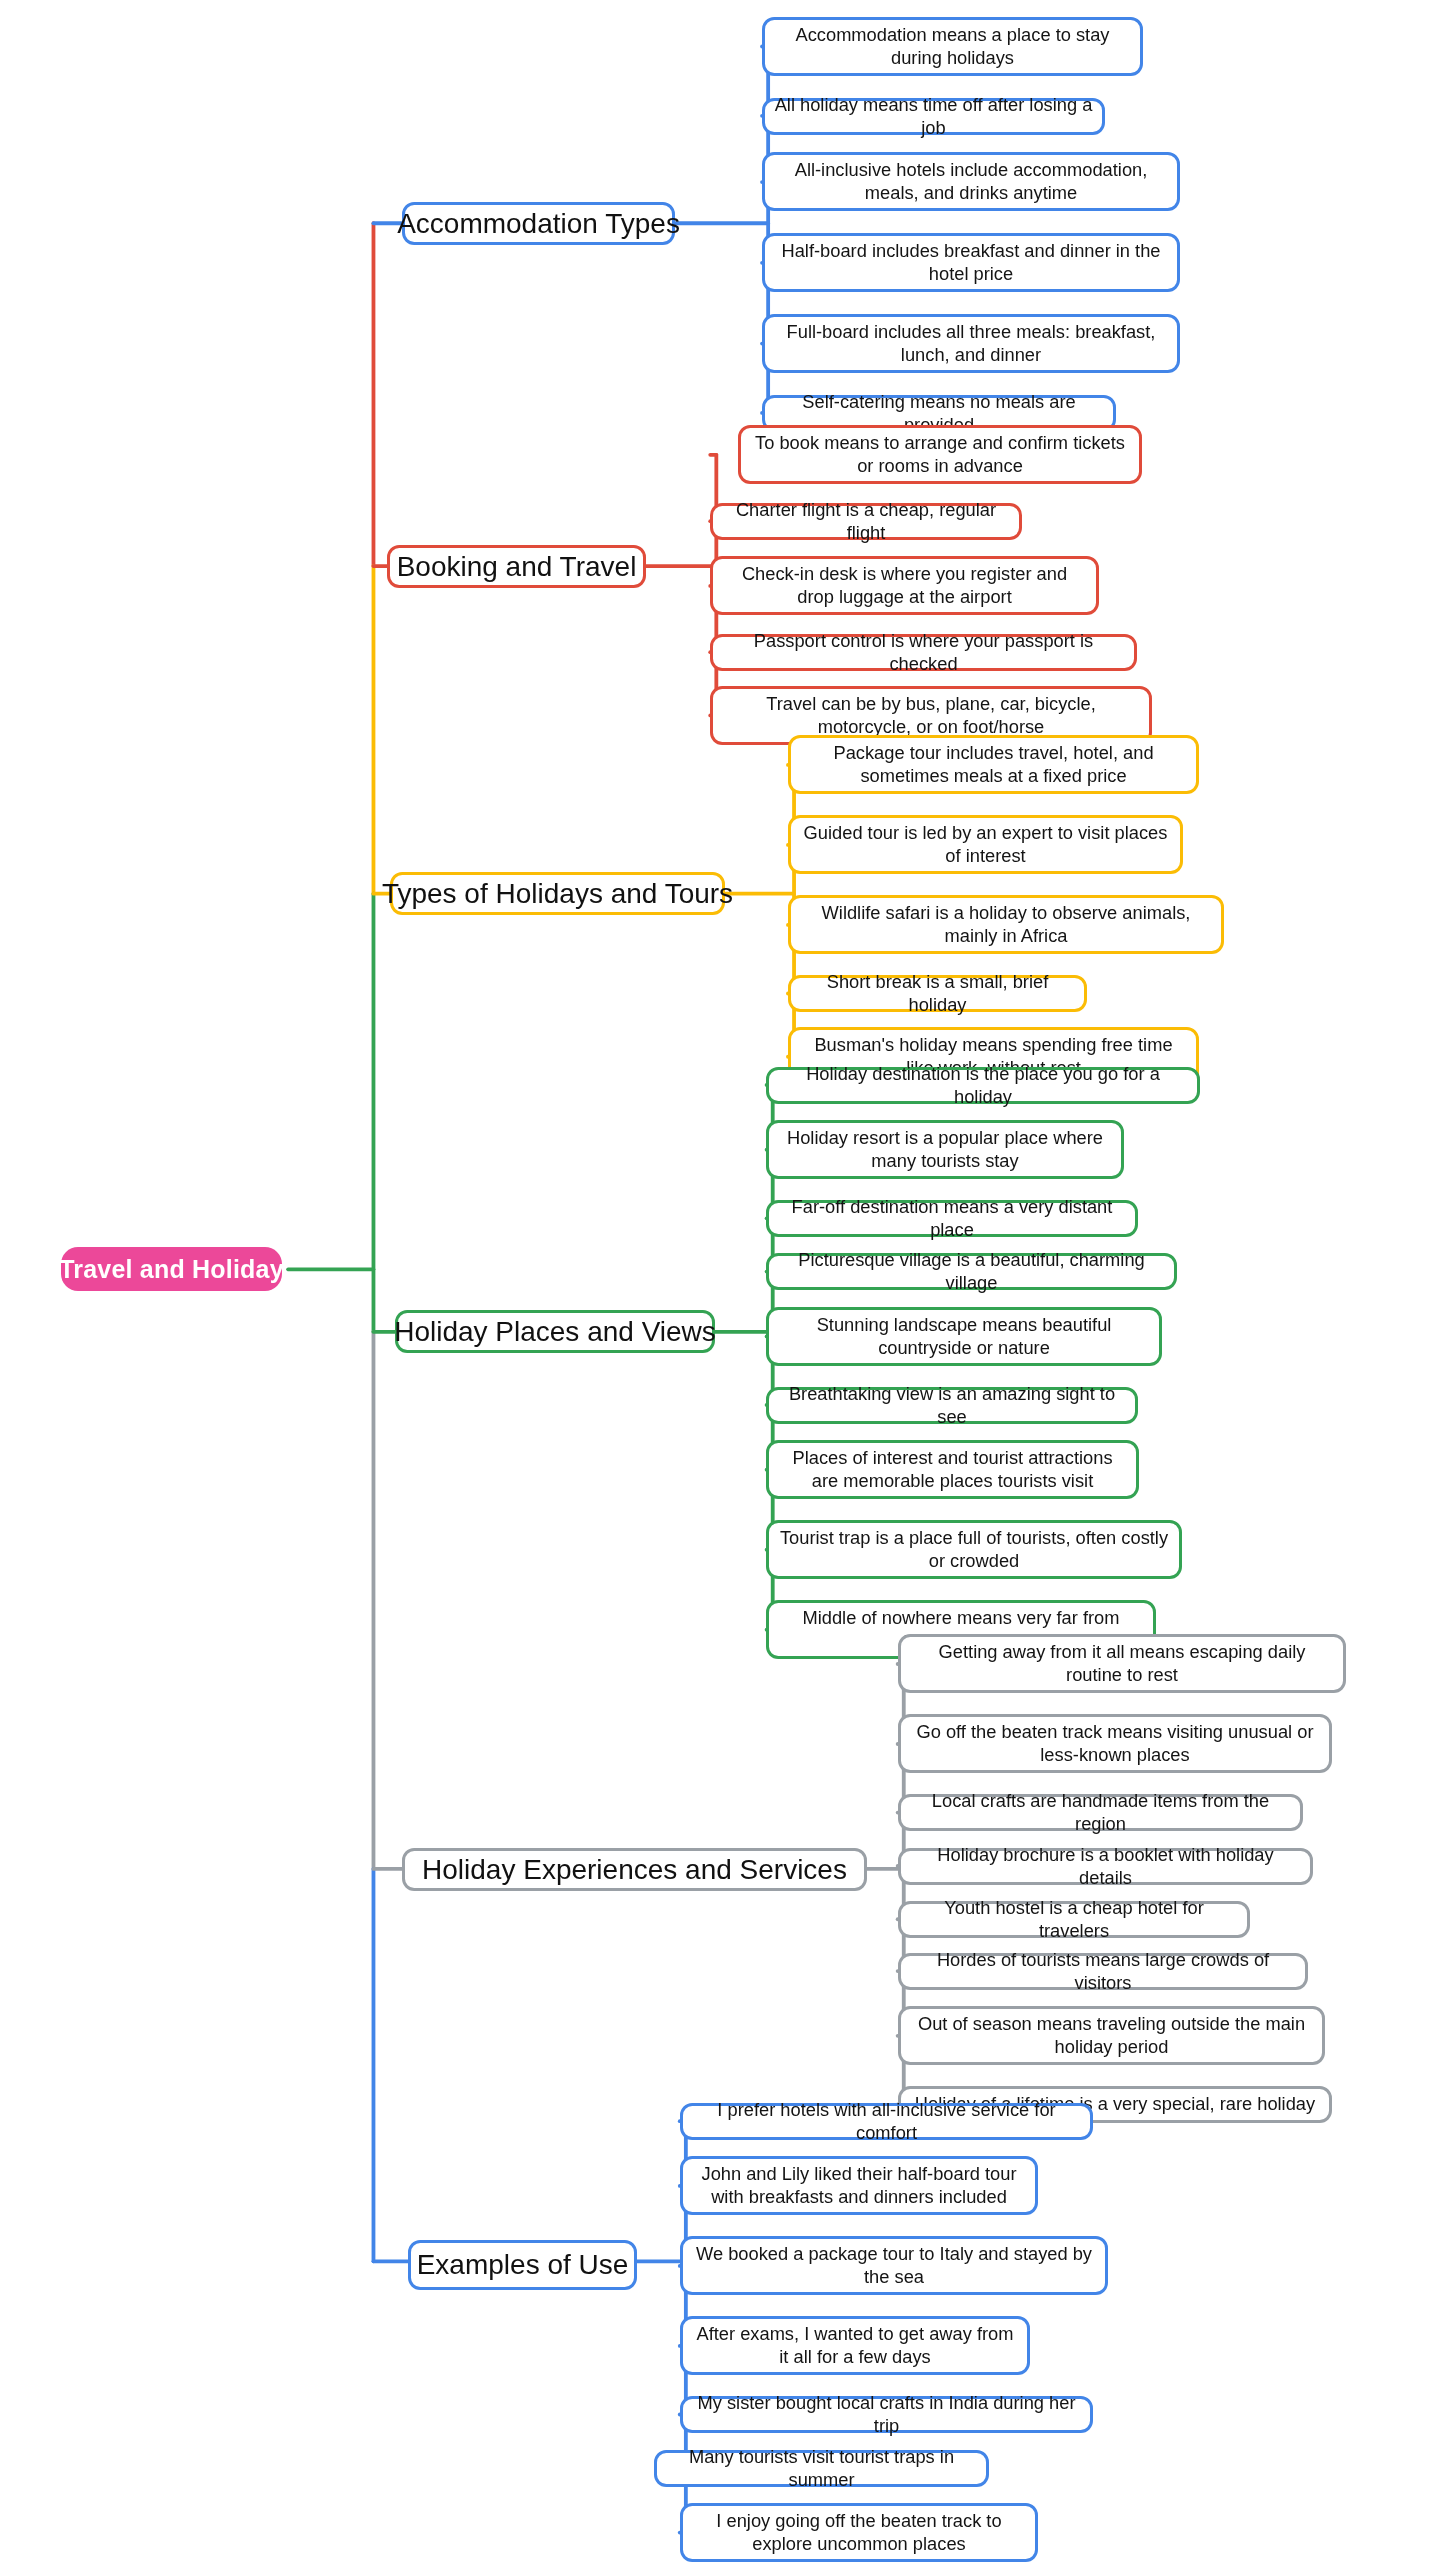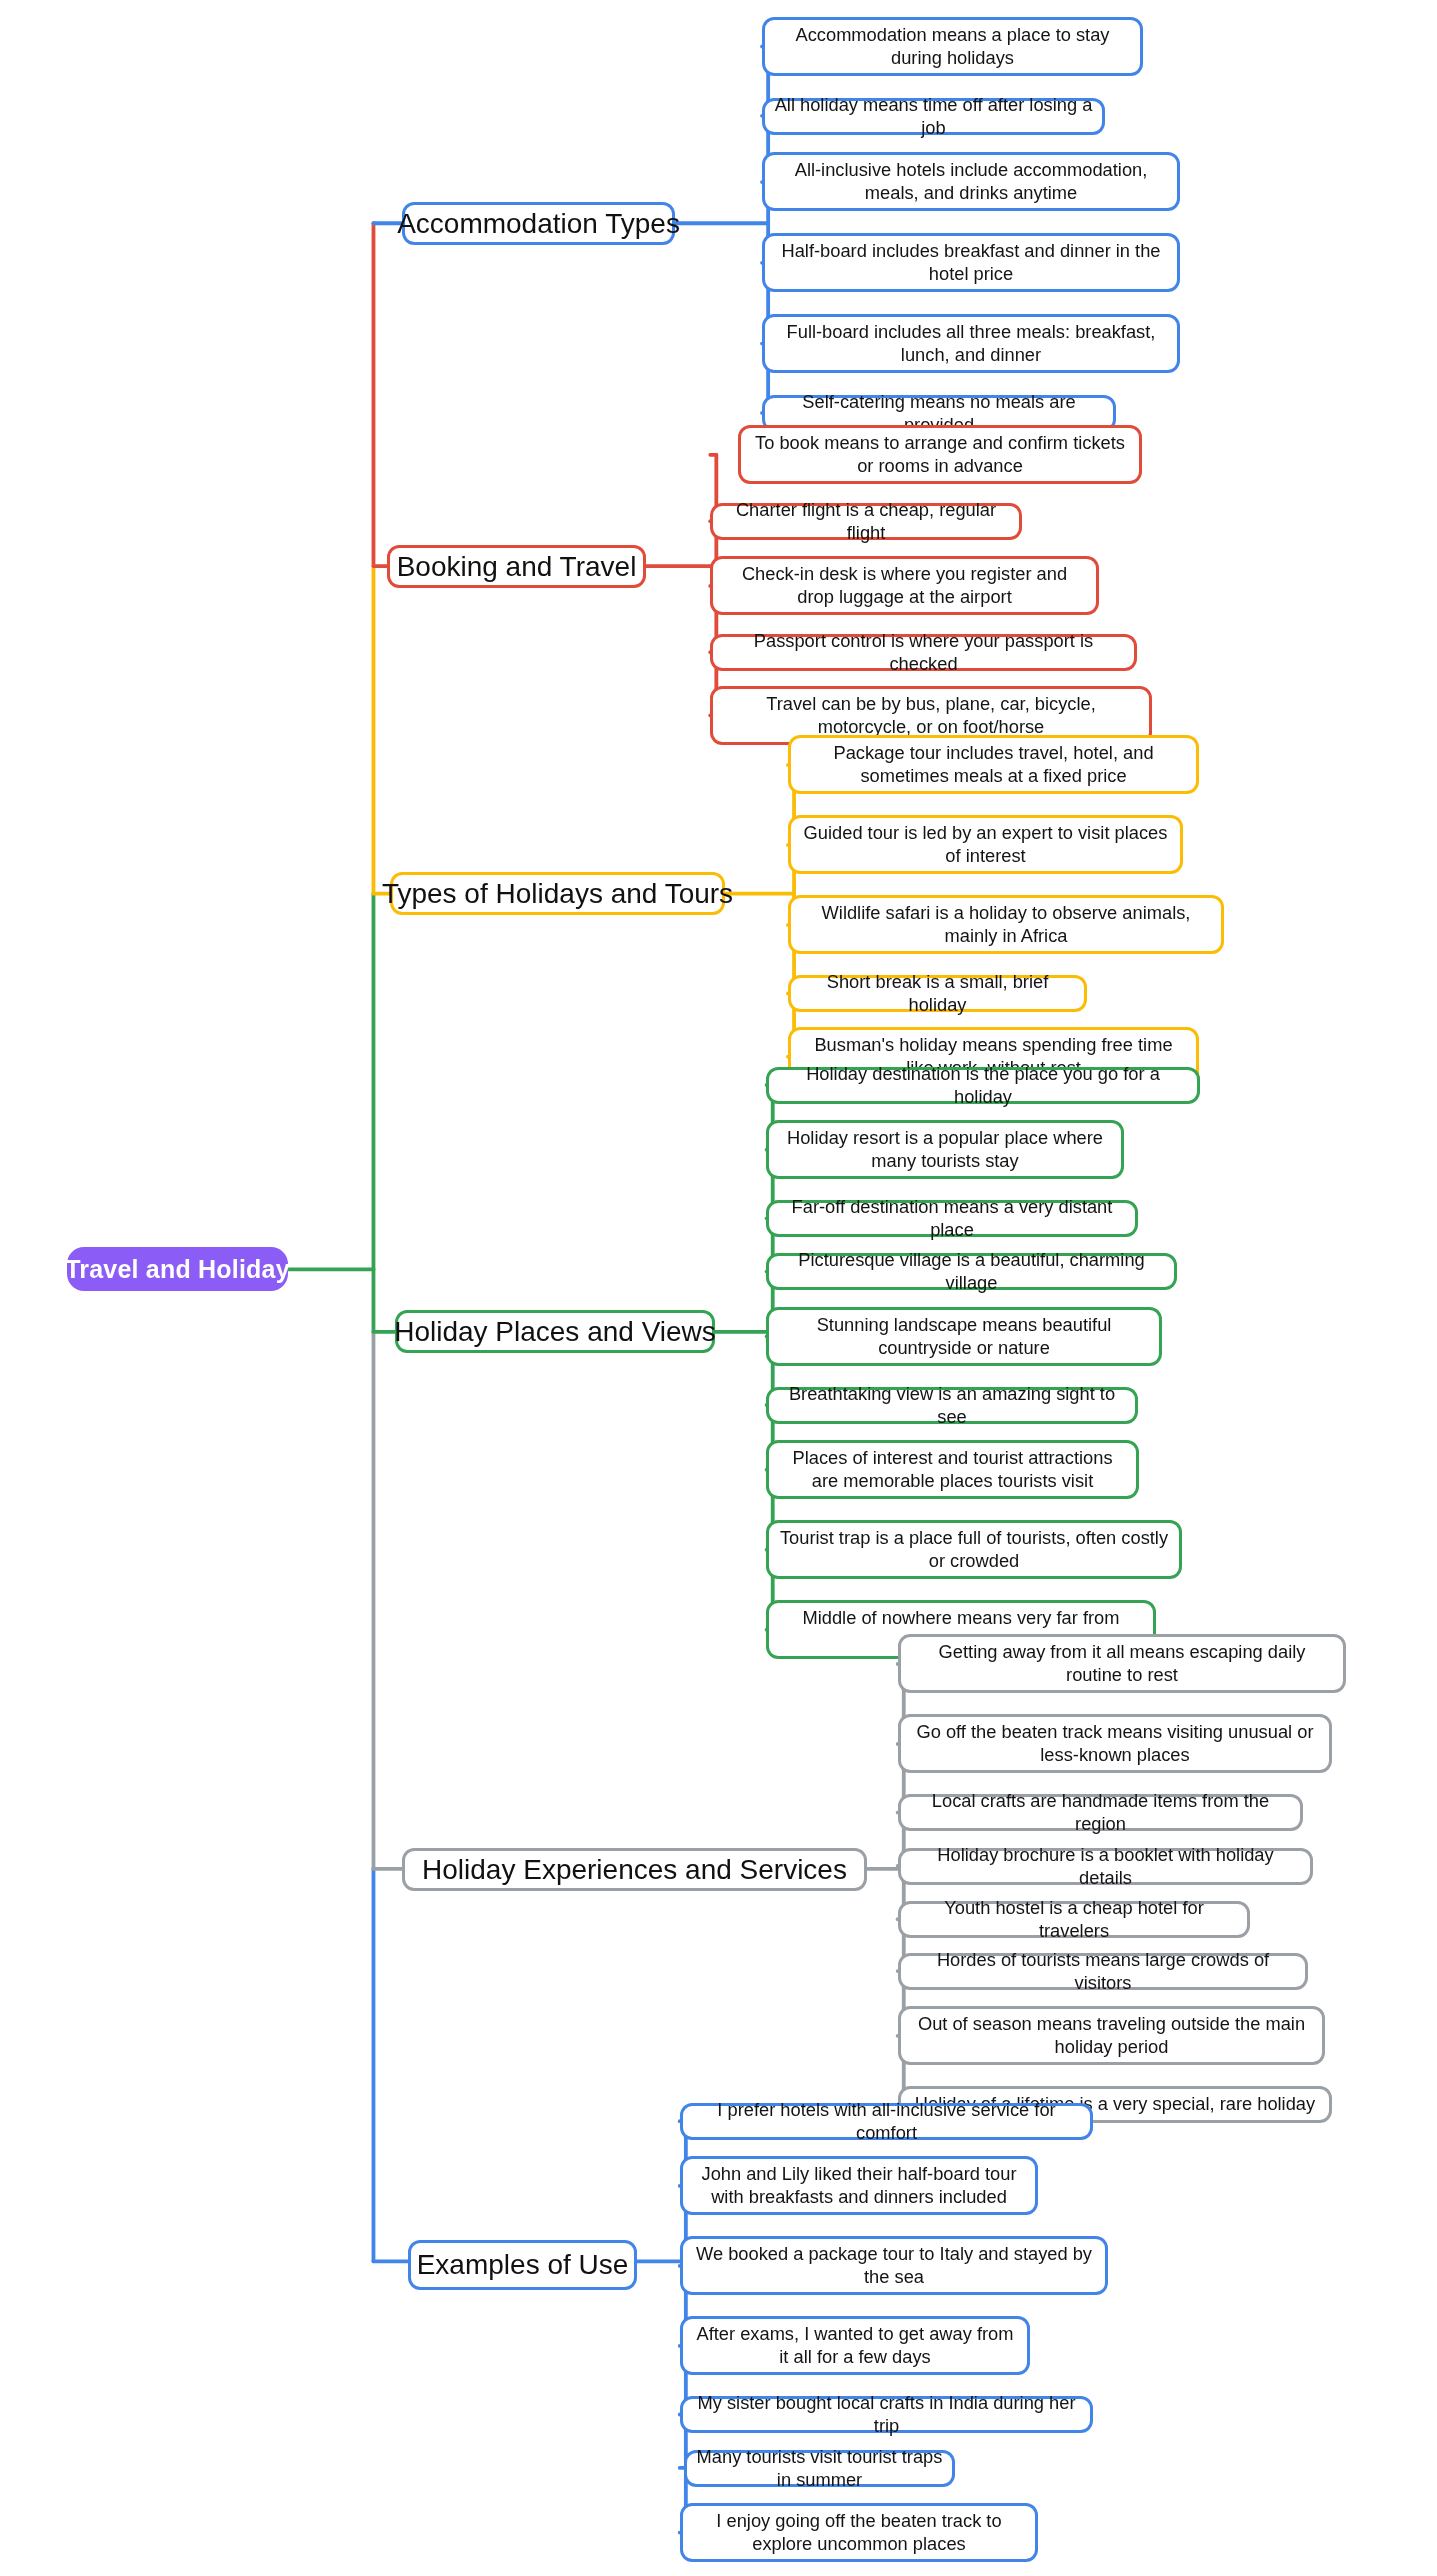--- a/index.html
+++ b/index.html
@@ -159,21 +159,21 @@
       <path d="M900 2784 L900 3324" stroke="#4285e8" stroke-width="5" fill="none" stroke-linecap="round"></path>
       <path d="M900 2784 L892 2784" stroke="#4285e8" stroke-width="5" fill="none" stroke-linecap="round"></path>
       <path d="M900 2869 L892 2869" stroke="#4285e8" stroke-width="5" fill="none" stroke-linecap="round"></path>
       <path d="M900 2974 L892 2974" stroke="#4285e8" stroke-width="5" fill="none" stroke-linecap="round"></path>
       <path d="M900 3079 L892 3079" stroke="#4285e8" stroke-width="5" fill="none" stroke-linecap="round"></path>
       <path d="M900 3169 L892 3169" stroke="#4285e8" stroke-width="5" fill="none" stroke-linecap="round"></path>
       <path d="M900 3239 L892 3239" stroke="#4285e8" stroke-width="5" fill="none" stroke-linecap="round"></path>
       <path d="M900 3324 L892 3324" stroke="#4285e8" stroke-width="5" fill="none" stroke-linecap="round"></path>
     </svg>
 
-  <div class="root-node" style="left: 67px; top: 1247px; width: 221px; height: 44px; background: #8b5cf6;">
+  <div class="root-node" style="left: 61px; top: 1247px; width: 221px; height: 44px; background: #ec4899;">
     <span>Travel and Holiday</span>
   </div>
 
   <div id="nodes">
       <div class="branch-node c-blue" style="left: 402px; top: 202px; width: 273px; height: 43px;">
         <span>Accommodation Types</span>
       </div>
       <div class="leaf-node c-blue" style="left: 762px; top: 17px; width: 381px; height: 59px;">
         <span>Accommodation means a place to stay during holidays</span>
       </div>
@@ -296,21 +296,21 @@
       </div>
       <div class="leaf-node c-blue" style="left: 680px; top: 2236px; width: 428px; height: 59px;">
         <span>We booked a package tour to Italy and stayed by the sea</span>
       </div>
       <div class="leaf-node c-blue" style="left: 680px; top: 2316px; width: 350px; height: 59px;">
         <span>After exams, I wanted to get away from it all for a few days</span>
       </div>
       <div class="leaf-node c-blue" style="left: 680px; top: 2396px; width: 413px; height: 37px;">
         <span>My sister bought local crafts in India during her trip</span>
       </div>
-      <div class="leaf-node c-blue" style="left: 684px; top: 2450px; width: 271px; height: 37px;">
+      <div class="leaf-node c-blue" style="left: 654px; top: 2450px; width: 335px; height: 37px;">
         <span>Many tourists visit tourist traps in summer</span>
       </div>
       <div class="leaf-node c-blue" style="left: 680px; top: 2503px; width: 358px; height: 59px;">
         <span>I enjoy going off the beaten track to explore uncommon places</span>
       </div>
     </div>
 
 </div>
 
 

